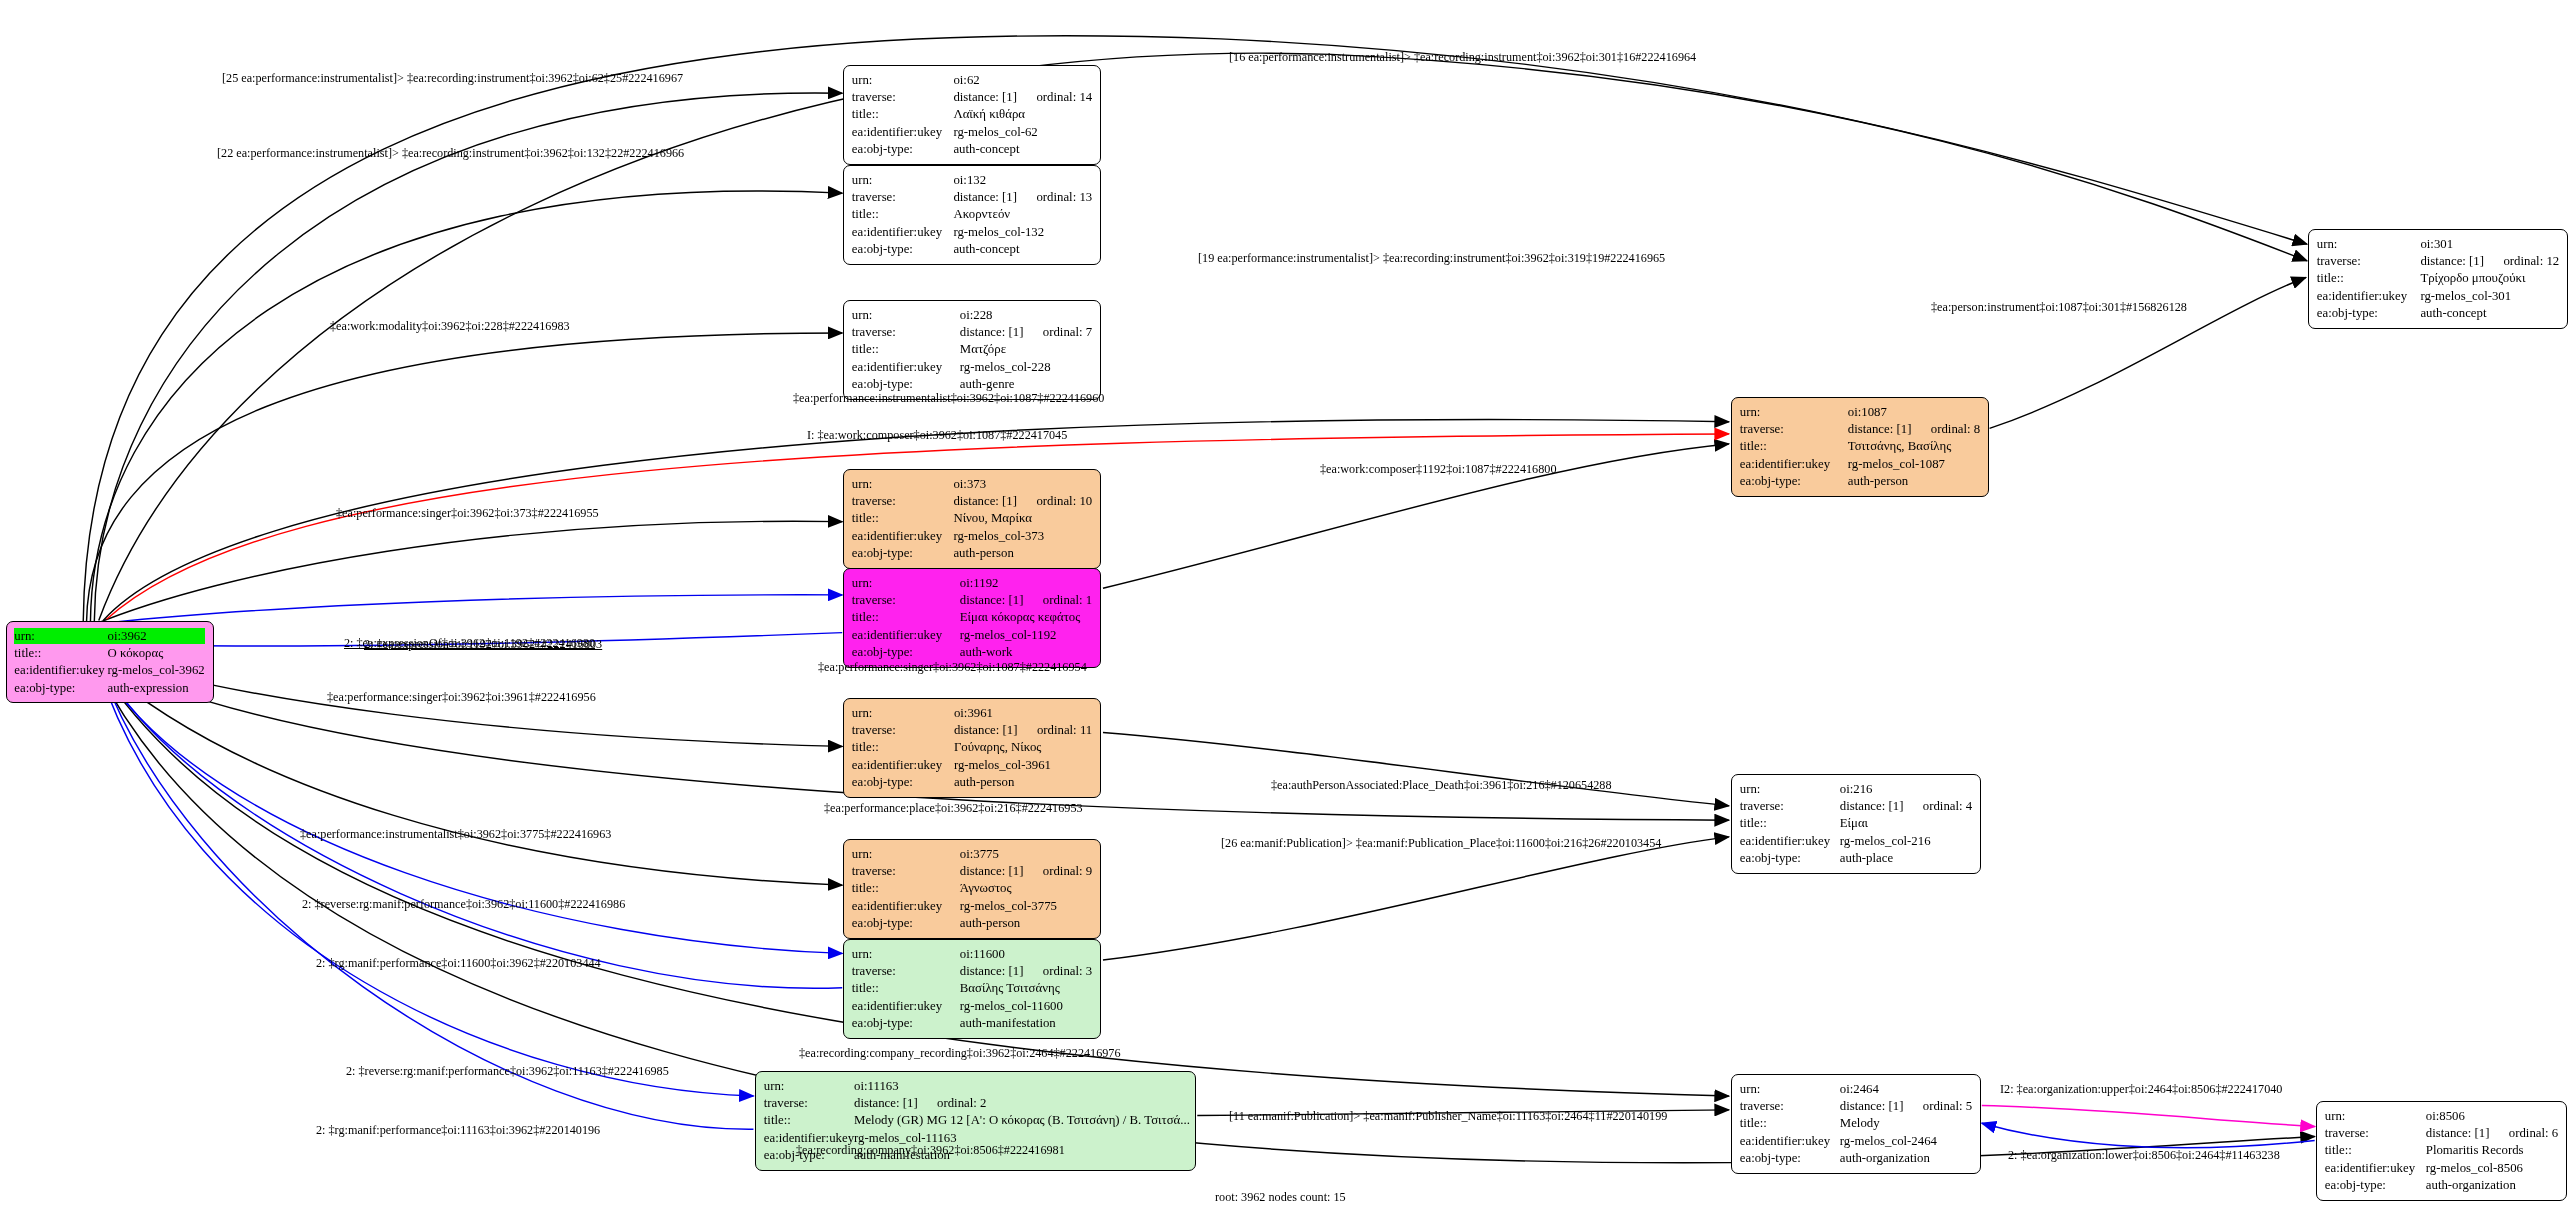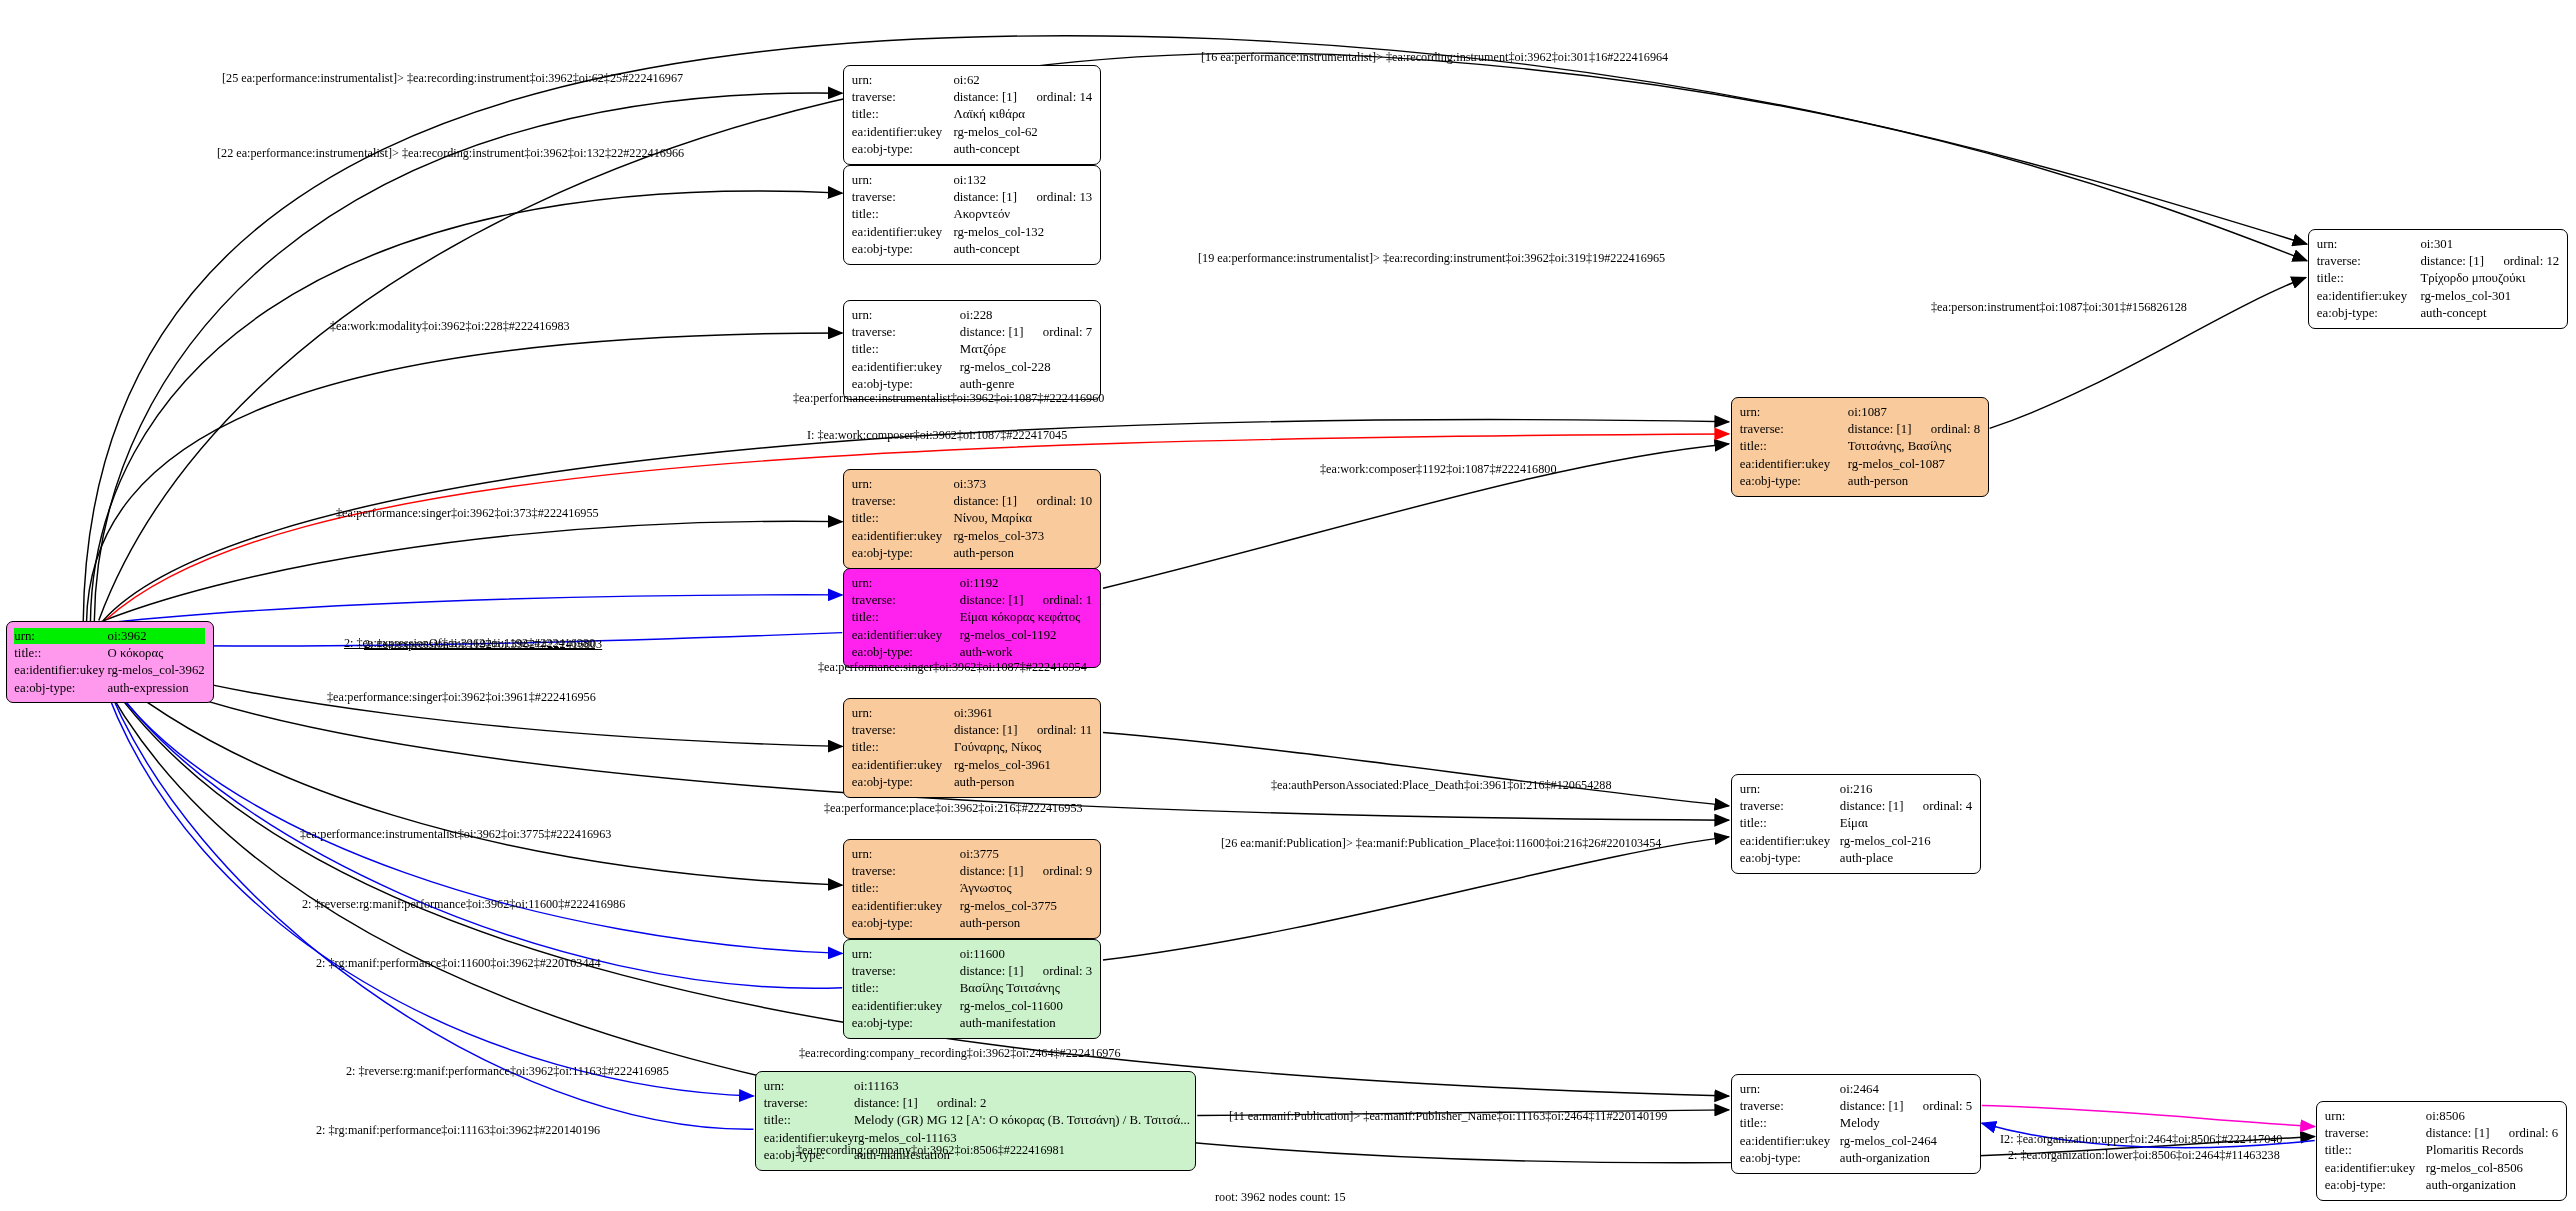--- a/index.html
+++ b/index.html
@@ -500,21 +500,21 @@
             <tr>
               <td class="k">ea:obj-type:</td>
               <td class="v">auth-organization</td>
             </tr>
           </tbody>
         </table>
       </div>
     </div>
   <div id="labels-layer">
       <div class="elabel" style="left: 222px; top: 71px;">[25 ea:performance:instrumentalist]&gt; ‡ea:recording:instrument‡oi:3962‡oi:62‡25#222416967</div>
-      <div class="elabel" style="left: 1201px; top: 50px; font-family: Liberation Serif, serif;">[16 ea:performance:instrumentalist]&gt; ‡ea:recording:instrument‡oi:3962‡oi:301‡16#222416964</div>
+      <div class="elabel" style="left: 1229px; top: 50px; font-family: Liberation Serif, serif;">[16 ea:performance:instrumentalist]&gt; ‡ea:recording:instrument‡oi:3962‡oi:301‡16#222416964</div>
       <div class="elabel" style="left: 217px; top: 146px;">[22 ea:performance:instrumentalist]&gt; ‡ea:recording:instrument‡oi:3962‡oi:132‡22#222416966</div>
       <div class="elabel" style="left: 1198px; top: 251px;">[19 ea:performance:instrumentalist]&gt; ‡ea:recording:instrument‡oi:3962‡oi:319‡19#222416965</div>
       <div class="elabel" style="left: 330px; top: 319px;">‡ea:work:modality‡oi:3962‡oi:228‡#222416983</div>
       <div class="elabel" style="left: 1931px; top: 300px;">‡ea:person:instrument‡oi:1087‡oi:301‡#156826128</div>
       <div class="elabel" style="left: 793px; top: 391px;">‡ea:performance:instrumentalist‡oi:3962‡oi:1087‡#222416960</div>
       <div class="elabel" style="left: 807px; top: 428px;">I: ‡ea:work:composer‡oi:3962‡oi:1087‡#222417045</div>
       <div class="elabel" style="left: 1320px; top: 462px;">‡ea:work:composer‡1192‡oi:1087‡#222416800</div>
       <div class="elabel" style="left: 336px; top: 506px;">‡ea:performance:singer‡oi:3962‡oi:373‡#222416955</div>
       <div class="elabel" style="left: 344px; top: 636px; text-decoration: underline;">2: ‡ea:expressionOf‡oi:3962‡oi:1192‡#222416980</div>
       <div class="elabel" style="left: 364px; top: 637px; text-decoration: underline;">2: ‡ea:expression‡oi:1192‡oi:3962‡#222416803</div>
@@ -523,20 +523,20 @@
       <div class="elabel" style="left: 1271px; top: 757px; margin-top: 21px;">‡ea:authPersonAssociated:Place_Death‡oi:3961‡oi:216‡#120654288</div>
       <div class="elabel" style="left: 824px; top: 801px;">‡ea:performance:place‡oi:3962‡oi:216‡#222416953</div>
       <div class="elabel" style="left: 300px; top: 827px;">‡ea:performance:instrumentalist‡oi:3962‡oi:3775‡#222416963</div>
       <div class="elabel" style="left: 1221px; top: 836px;">[26 ea:manif:Publication]&gt; ‡ea:manif:Publication_Place‡oi:11600‡oi:216‡26#220103454</div>
       <div class="elabel" style="left: 302px; top: 897px;">2: ‡reverse:rg:manif:performance‡oi:3962‡oi:11600‡#222416986</div>
       <div class="elabel" style="left: 316px; top: 956px;">2: ‡rg:manif:performance‡oi:11600‡oi:3962‡#220103444</div>
       <div class="elabel" style="left: 799px; top: 1046px;">‡ea:recording:company_recording‡oi:3962‡oi:2464‡#222416976</div>
       <div class="elabel" style="left: 302px; top: 1064px; margin-left: 44px;">2: ‡reverse:rg:manif:performance‡oi:3962‡oi:11163‡#222416985</div>
       <div class="elabel" style="left: 1229px; top: 1109px;">[11 ea:manif:Publication]&gt; ‡ea:manif:Publisher_Name‡oi:11163‡oi:2464‡11#220140199</div>
       <div class="elabel" style="left: 316px; top: 1123px;">2: ‡rg:manif:performance‡oi:11163‡oi:3962‡#220140196</div>
-      <div class="elabel" style="left: 2000px; top: 1132px;">I2: ‡ea:organization:upper‡oi:2464‡oi:8506‡#222417040</div>
+      <div class="elabel" style="left: 2000px; top: 1082px;">I2: ‡ea:organization:upper‡oi:2464‡oi:8506‡#222417040</div>
       <div class="elabel" style="left: 796px; top: 1143px;">‡ea:recording:company‡oi:3962‡oi:8506‡#222416981</div>
       <div class="elabel" style="left: 2008px; top: 1148px;">2: ‡ea:organization:lower‡oi:8506‡oi:2464‡#11463238</div>
     </div>
 
   <div class="footer" style="left:1215px;top:1190px;">root: 3962 nodes count: 15</div>
 </div>
 
 
 </body></html>

